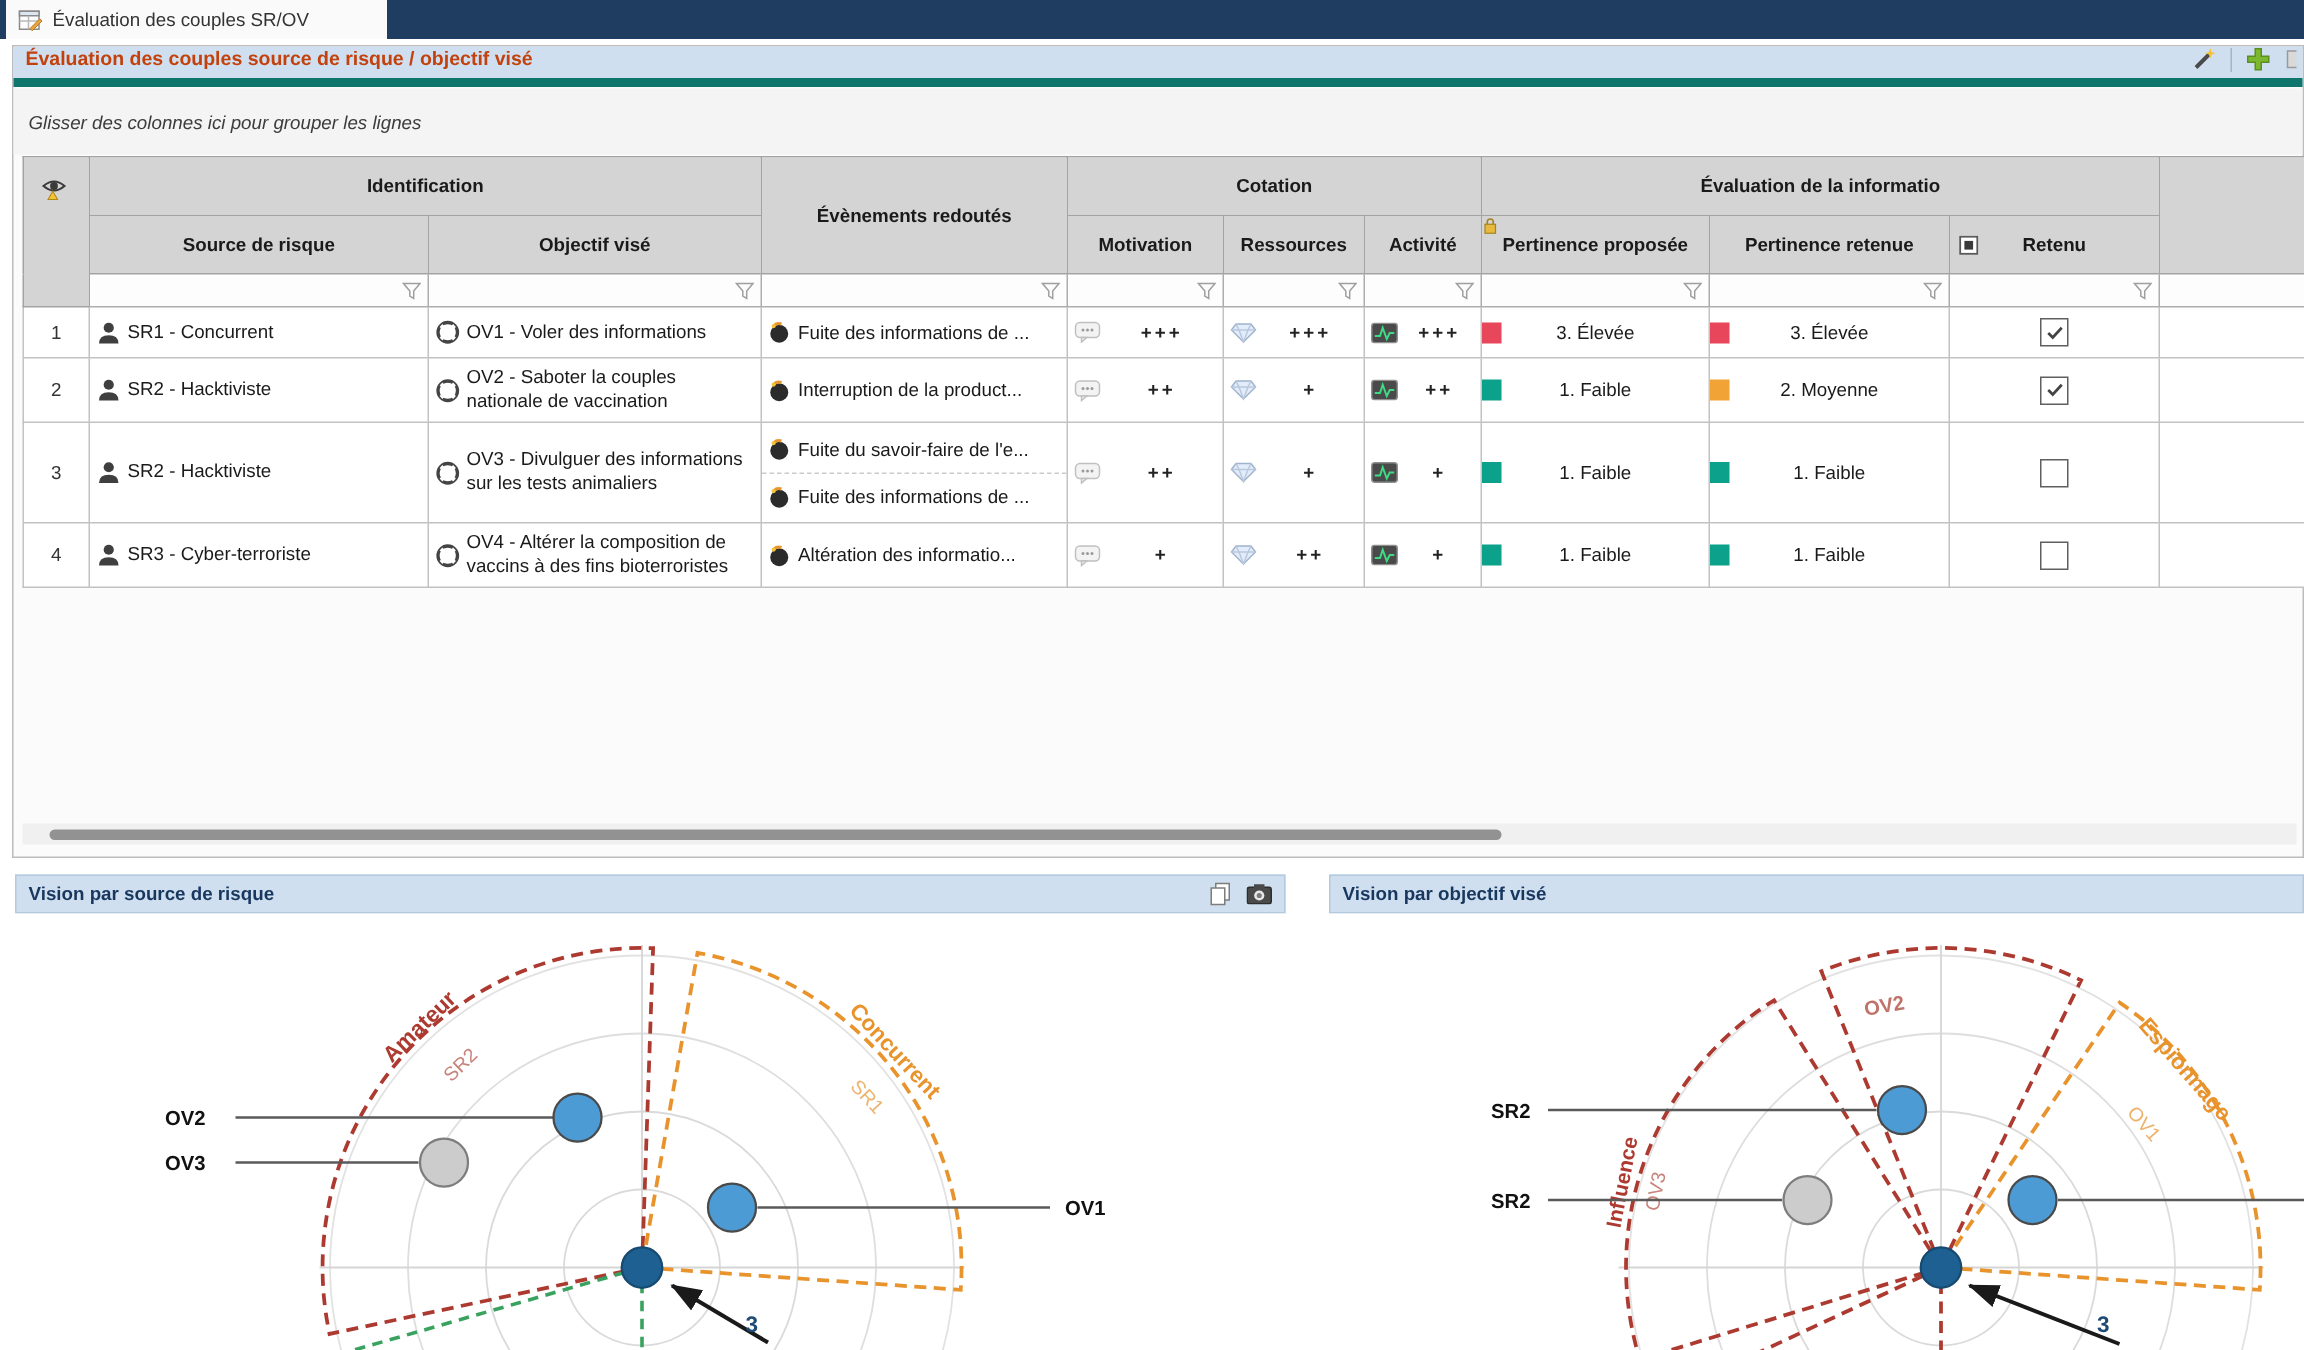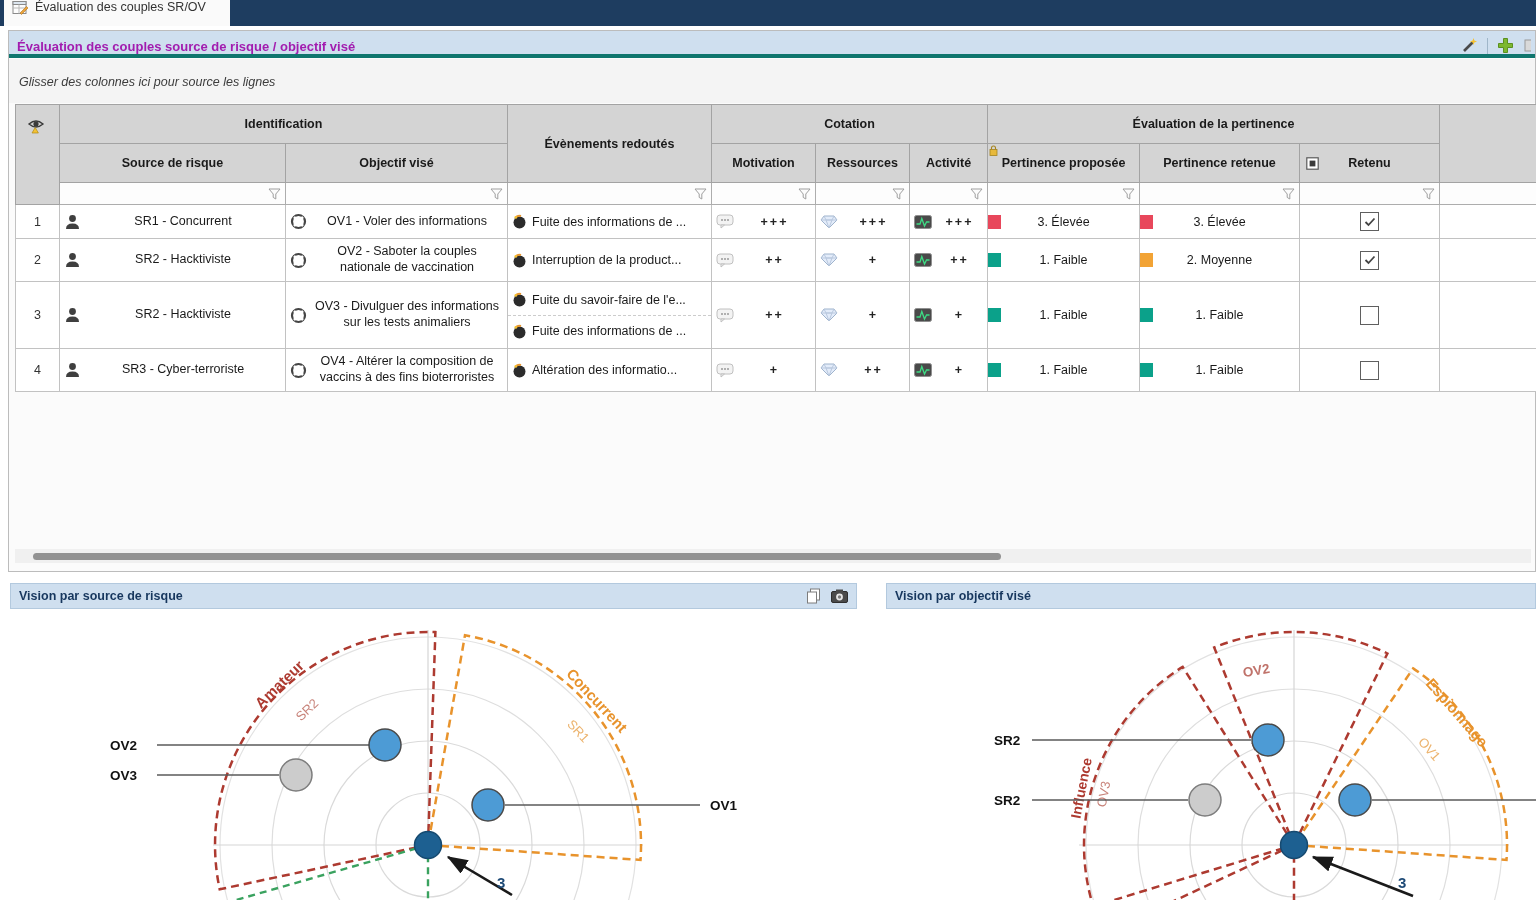--- a/index.html
+++ b/index.html
@@ -1,49 +1,49 @@
 <!DOCTYPE html>
 <html><head>
 <meta charset="utf-8">
 <style>
   html,body{margin:0;padding:0;}
   body{font-family:"Liberation Sans",sans-serif;background:#fff;}
   .screen{position:relative;width:1536px;height:900px;overflow:hidden;background:#fff;}
 
   
   .tabbar{position:absolute;left:0;top:0;width:1536px;height:26px;background:#1e3d60;}
-  .tab{position:absolute;left:4px;top:0;width:226px;height:26px;background:#fafafa;
-       display:flex;align-items:flex-start;gap:7px;padding:0 8px;box-sizing:border-box;
+  .tab{position:absolute;left:4px;top:0;width:254px;height:26px;background:#fafafa;
+       display:flex;align-items:center;gap:7px;padding:10px 8px;box-sizing:border-box;
        font-size:12.5px;color:#333;}
   .gap-strip{position:absolute;left:0;top:26px;width:1536px;height:4px;background:#fff;}
 
   
   .main-panel{position:absolute;left:8px;top:30px;width:1528px;height:542px;
       background:#fbfbfb;border:1px solid #bcbcbc;box-sizing:border-box;}
   .panel-hd{position:absolute;left:0;top:0;width:100%;height:27px;background:#cfdfef;
-      border-bottom:4px solid #0f766e;display:flex;align-items:flex-end;box-sizing:border-box;
-      padding:0 8px;font-size:13px;font-weight:bold;color:#a21caf;}
+      border-bottom:6px solid #0f766e;display:flex;align-items:flex-start;box-sizing:border-box;
+      padding:0 8px;font-size:13px;font-weight:bold;color:#c2410c;}
   .panel-hd .spacer{flex:1;}
   .hd-tools{display:flex;align-items:center;gap:9px;margin-right:-4px;}
   .vdiv{width:1px;height:16px;background:#9fb6c9;}
   .group-hint{position:absolute;left:0;top:28px;width:100%;height:44px;box-sizing:border-box;
       padding:16px 0 0 10px;font-size:12.5px;font-style:italic;color:#3c3c3c;background:#f4f4f4;}
 
   
   table.grid{position:absolute;left:6px;top:73px;border-collapse:collapse;table-layout:fixed;
       width:1544px;background:#fff;font-size:12.5px;color:#1a1a1a;}
   table.grid th{background:#d4d4d4;border:1px solid #a3a3a3;font-weight:bold;font-size:12.5px;
       padding:12px 3px;position:relative;}
   table.grid td{border:1px solid #c2c2c2;padding:0;vertical-align:middle;background:#fff;}
   td.rownum{background:#f4f4f4;text-align:center;color:#333;border-color:#c2c2c2;}
   th.corner{background:#d0d0d0;vertical-align:top;padding-top:3px;}
   tr.filter td{background:#fdfdfd;height:21px;border-color:#adadad;}
   .filter-cell{display:flex;align-items:center;justify-content:flex-end;padding:0 4px;height:21px;}
   .cell-flex{display:flex;align-items:center;gap:4px;padding:2px 4px;}
-  .cell-flex .txt{flex:1;text-align:center;line-height:1.25;}
+  .cell-flex .txt{flex:1;line-height:1.25;}
   .events-stack{display:flex;flex-direction:column;}
   .event{display:flex;align-items:center;gap:5px;padding:2px 4px;height:31px;box-sizing:border-box;}
   .event .txt{white-space:nowrap;overflow:hidden;flex:1;text-align:left;}
   .event + .event{border-top:1px dashed #cccccc;}
   .plus-txt{flex:1;text-align:center;font-weight:bold;letter-spacing:2px;color:#222;}
   .pert-cell{position:relative;height:100%;display:flex;align-items:center;justify-content:center;}
   .pert-bar{position:absolute;left:0;top:0;bottom:0;width:13px;}
   .chk{width:17px;height:17px;border:1.5px solid #5f5f5f;background:#fff;margin:0 auto;
        display:flex;align-items:center;justify-content:center;}
   .lock-ico{position:absolute;left:1px;top:1px;}
@@ -96,21 +96,21 @@
         <svg width="17" height="17" viewBox="0 0 17 17">
           <path d="M6.5 1.5 h4 v5 h5 v4 h-5 v5 h-4 v-5 h-5 v-4 h5 Z" fill="#7cb82f" stroke="#5a9020" stroke-width="1"></path>
         </svg>
         <svg width="8" height="17" viewBox="0 0 8 17">
           <rect x="2" y="3" width="10" height="11" fill="#d9d9d9" stroke="#9a9a9a"></rect>
         </svg>
       </span>
     </div>
 
     <div class="group-hint">
-      <span>Glisser des colonnes ici pour source les lignes</span>
+      <span>Glisser des colonnes ici pour grouper les lignes</span>
     </div>
 
     <table class="grid">
       <colgroup>
         <col style="width:44px">
           <col style="width:226px">
           <col style="width:222px">
           <col style="width:204px">
         <col style="width:104px">
           <col style="width:94px">
@@ -125,21 +125,21 @@
         <th rowspan="3" class="corner">
           <svg width="22" height="17" viewBox="0 0 22 17">
             <path d="M2 7 Q9 1 16 7 Q9 13 2 7 Z" fill="none" stroke="#3a3a3a" stroke-width="1.4"></path>
             <circle cx="9" cy="7" r="2.6" fill="#3a3a3a"></circle>
             <path d="M5 16 L8.2 10.5 L11.4 16 Z" fill="#f4c234" stroke="#b08a12" stroke-width="0.7"></path>
           </svg>
         </th>
         <th colspan="2">Identification</th>
         <th rowspan="2">Évènements redoutés</th>
         <th colspan="3">Cotation</th>
-        <th colspan="3">Évaluation de la pertinence</th>
+        <th colspan="3">Évaluation de la informatio</th>
         <th rowspan="2"></th>
       </tr>
       <tr style="height:25px">
         <th>Source de risque</th>
         <th>Objectif visé</th>
         <th>Motivation</th>
         <th>Ressources</th>
         <th>Activité</th>
         <th>
           <svg class="lock-ico" width="9" height="11" viewBox="0 0 9 11">

